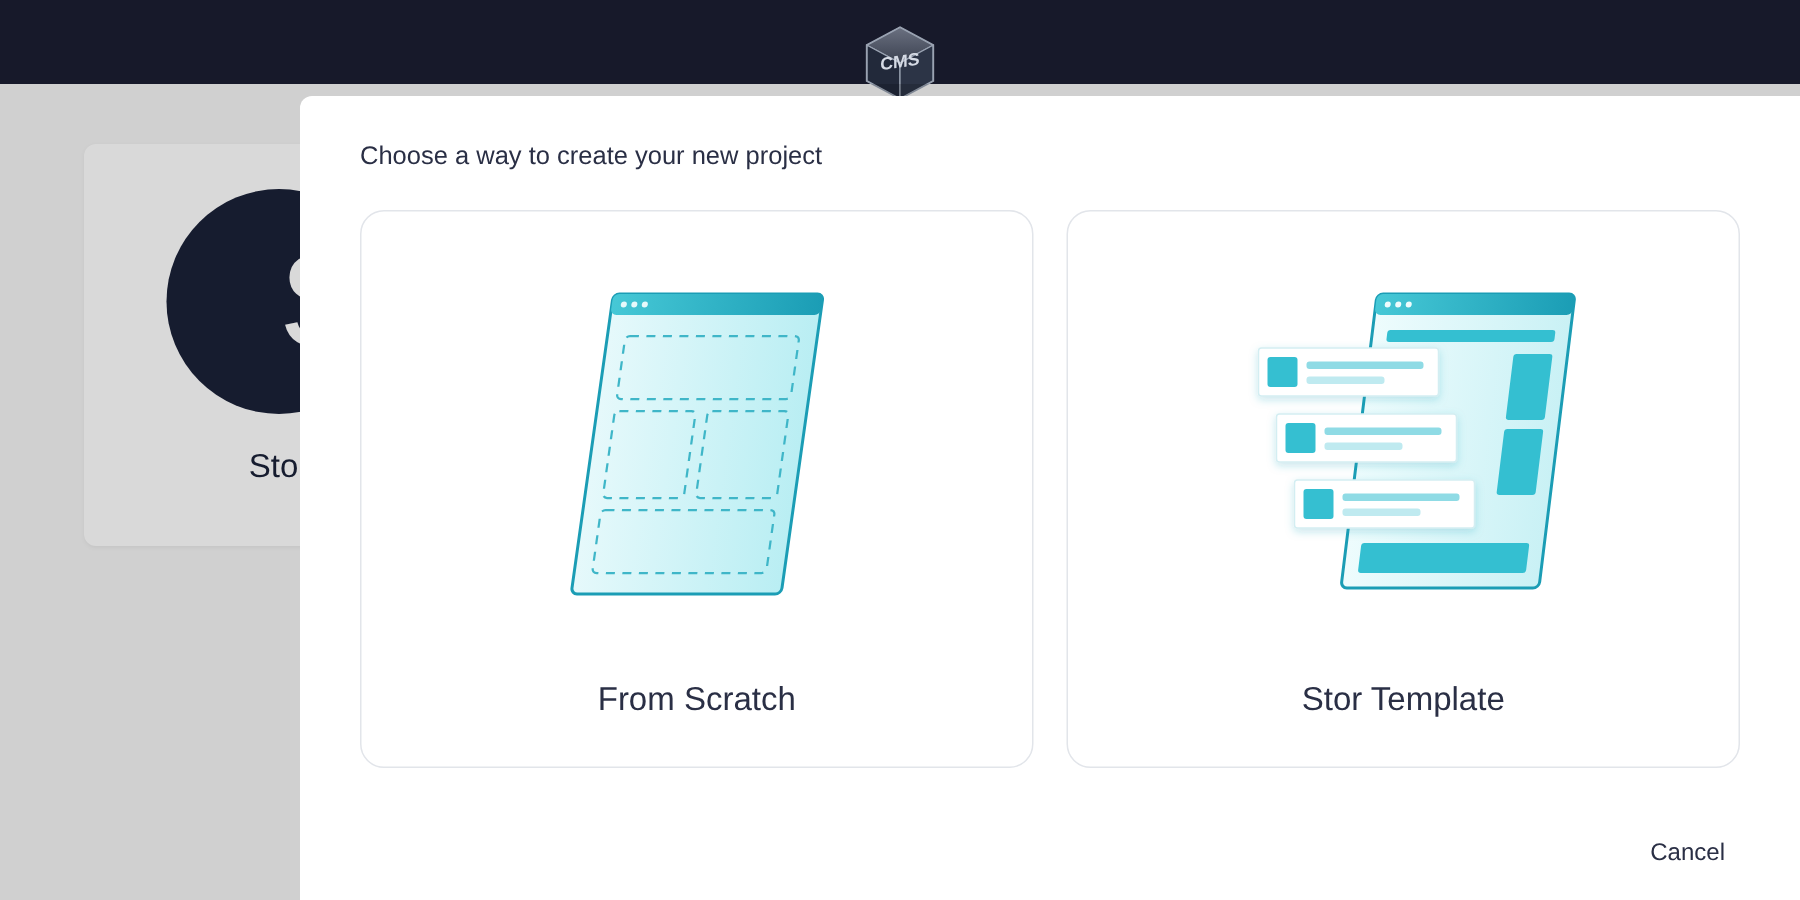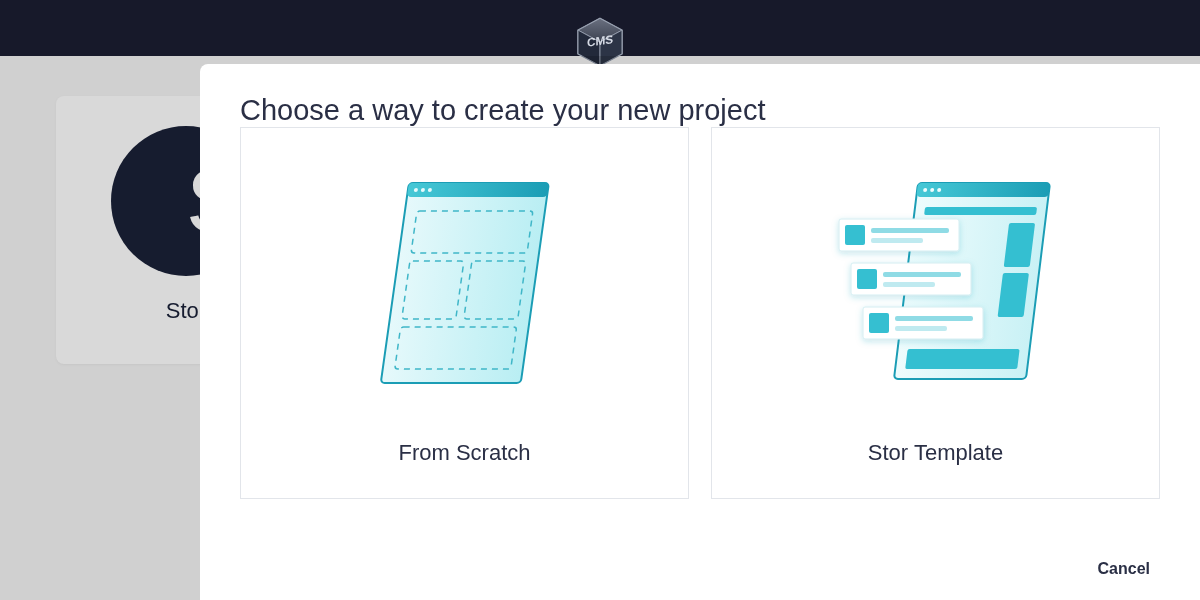--- a/index.html
+++ b/index.html
@@ -78,33 +78,34 @@
       right: 0;
       background: #fff;
       border-radius: 8px 0 0 0;
       z-index: 10;
       padding: 30px 40px 20px 40px;
       height: 540px;
       display: flex;
       flex-direction: column;
     }
     .modal-title {
-      font-size: 29px;
+      font-size: 17px;
       color: #2a2f45;
       font-weight: 400;
+      margin-bottom: 26px;
     }
     .options-row {
       display: flex;
       gap: 22px;
       flex: 1;
     }
     .option-card {
       flex: 1;
       border: 1px solid #e2e5ea;
-      border-radius: 0;
+      border-radius: 16px;
       display: flex;
       flex-direction: column;
       align-items: center;
       justify-content: center;
       cursor: pointer;
       padding: 20px;
       height: 372px;
     }
     .option-illustration {
       flex: 1;
@@ -122,21 +123,21 @@
     .modal-footer {
       display: flex;
       justify-content: flex-end;
       padding-top: 18px;
     }
     .cancel-btn {
       background: transparent;
       border: none;
       color: #2a2f45;
       font-size: 16px;
-      font-weight: 700;
+      font-weight: 400;
       cursor: pointer;
       padding: 6px 10px;
     }
     
   </style>
 </head>
 <body>
 
 <div class="topbar">
   <div class="logo">

